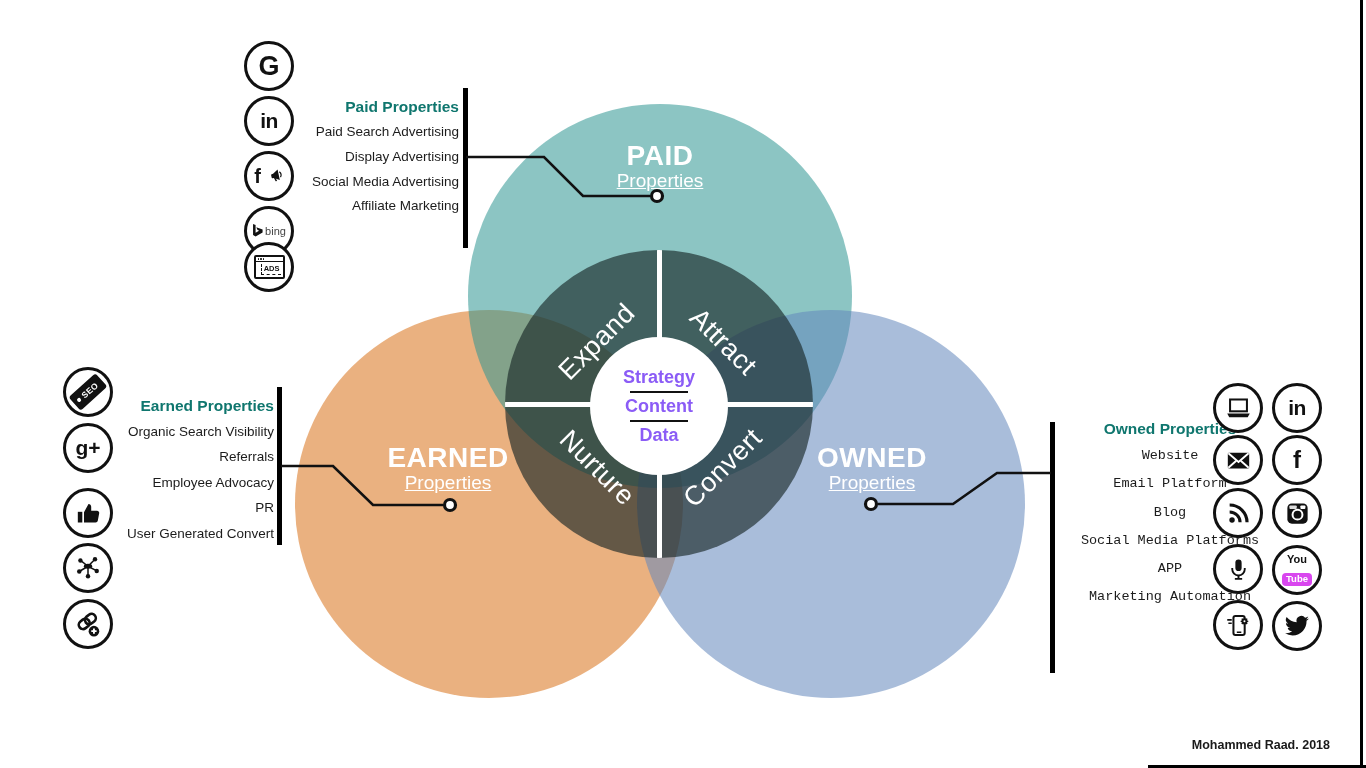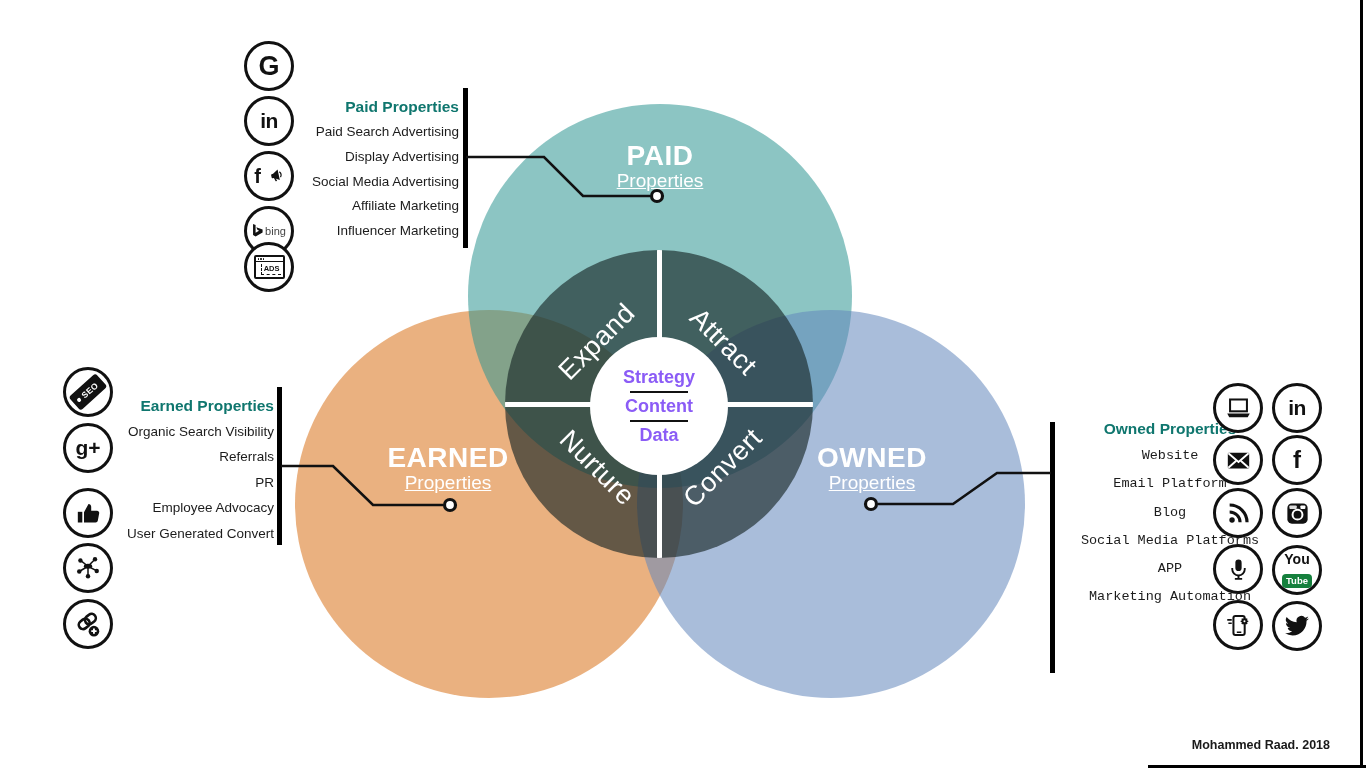--- a/index.html
+++ b/index.html
@@ -75,22 +75,22 @@
   .ads-top { height:4px; border-bottom:1.6px solid #111; display:flex; align-items:center; gap:1px;
              padding-left:2px; }
   .ads-top i { width:1.6px; height:1.6px; background:#111; border-radius:50%; display:block; }
   .ads-txt { position:absolute; right:2px; top:7px; font-size:7.5px; font-weight:bold; color:#111;
              border-left:1.4px dashed #111; border-bottom:1.4px dashed #111; padding:0 1px 1px 2px; }
   .seo-tag { transform:rotate(-42deg); background:#111; color:#fff; font-size:8.5px; font-weight:bold;
              padding:4px 6px 4px 11px; border-radius:3px; position:relative; letter-spacing:0.3px; }
   .seo-tag::before { content:""; position:absolute; left:3.5px; top:50%; transform:translateY(-50%);
              width:4px; height:4px; background:#fff; border-radius:50%; }
   .yt { display:flex; flex-direction:column; align-items:center; line-height:1; }
-  .yt .yt-top { font-size:14px; font-weight:bold; color:#111; margin-bottom:8px; }
-  .yt .yt-bottom { font-size:9.5px; font-weight:bold; color:#fff; background:#15803d; border-radius:4px;
+  .yt .yt-top { font-size:11px; font-weight:bold; color:#111; margin-bottom:8px; }
+  .yt .yt-bottom { font-size:9.5px; font-weight:bold; color:#fff; background:#d946ef; border-radius:4px;
              padding:1.5px 4px 2.5px 4px; }
 
   
   .credit { position:absolute; top:738px; right:36px; font-size:12.5px; font-weight:bold; color:#1a1a1a; }
   .frame-right  { position:absolute; top:0; bottom:0; right:3px; width:3px; background:#000; }
   .frame-bottom { position:absolute; left:1148px; right:0; bottom:0; height:3px; background:#000; }
 </style>
 </head>
 <body>
 
@@ -143,29 +143,28 @@
   <div class="vbar bar-paid"></div>
   <div class="vbar bar-earned"></div>
   <div class="vbar bar-owned"></div>
 
   <div class="panel p-paid">
     <div class="hd">Paid Properties</div>
     <div class="it">Paid Search Advertising</div>
     <div class="it">Display Advertising</div>
     <div class="it">Social Media Advertising</div>
     <div class="it">Affiliate Marketing</div>
-    <div class="it">Influencer Marketing</div>
   </div>
 
   <div class="panel p-earned">
     <div class="hd">Earned Properties</div>
     <div class="it">Organic Search Visibility</div>
     <div class="it">Referrals</div>
+    <div class="it">Employee Advocacy</div>
     <div class="it">PR</div>
-    <div class="it">Employee Advocacy</div>
     <div class="it">User Generated Convert</div>
   </div>
 
   <div class="panel p-owned">
     <div class="hd">Owned Properties</div>
     <div class="it">Website</div>
     <div class="it">Email Platform</div>
     <div class="it">Blog</div>
     <div class="it">Social Media Platforms</div>
     <div class="it">APP</div>

